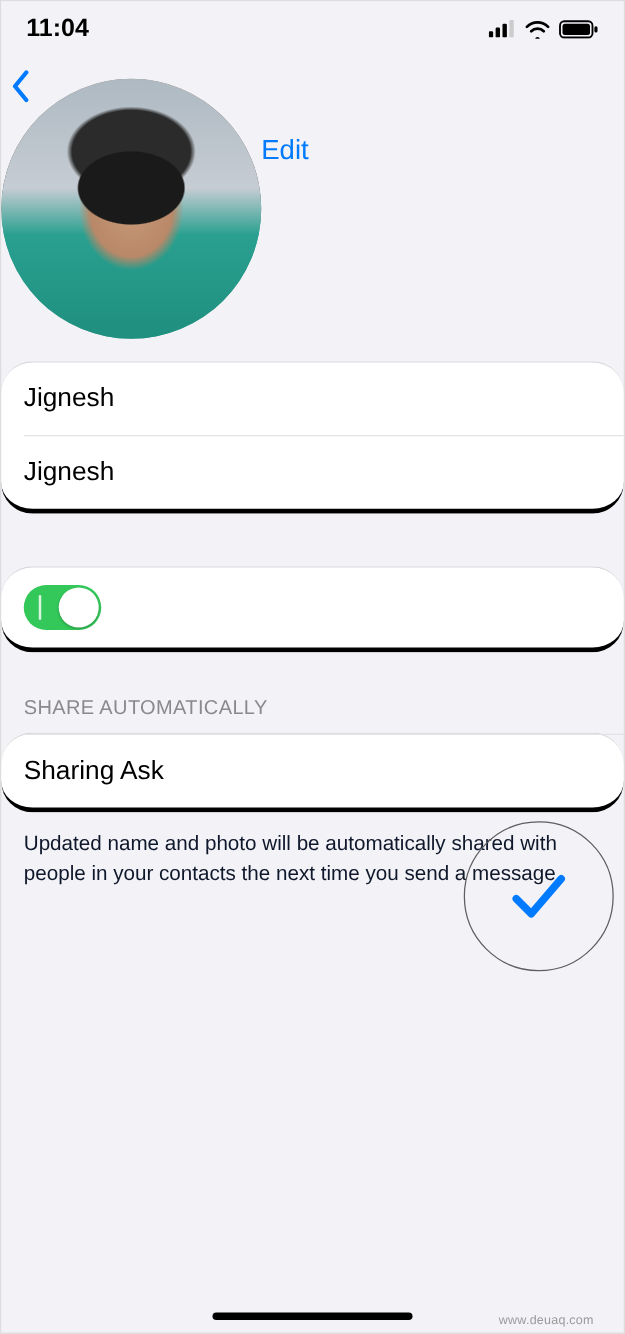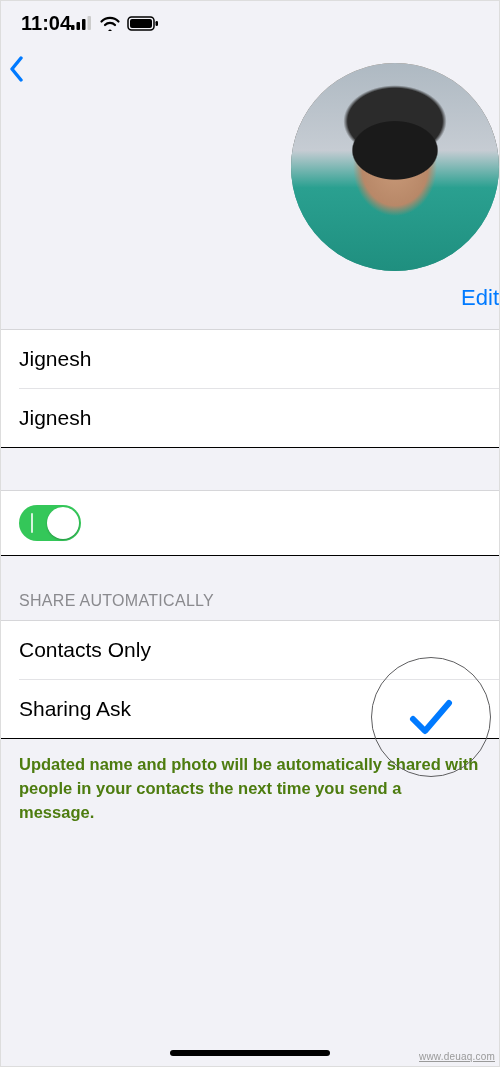--- a/index.html
+++ b/index.html
@@ -8,61 +8,62 @@
       height: 1067px;
       background: #f2f2f7;
       font-family: -apple-system, 'Helvetica Neue', Helvetica, Arial, sans-serif;
       position: relative;
       overflow: hidden;
       border: 1px solid #ddd;
     }
     .status-bar {
       height: 44px;
       display: flex;
+      justify-content: space-between;
       align-items: center;
       padding: 0 20px;
       background: #f2f2f7;
     }
     .status-time { font-size: 20px; font-weight: 600; }
     .status-icons { display: flex; align-items: center; gap: 6px; }
     .nav-bar {
       height: 48px;
       display: flex;
       align-items: center;
       padding: 0 8px;
       background: #f2f2f7;
     }
     .back-button { display: flex; align-items: center; color: #007aff; font-size: 22px; }
     .back-chevron { width: 16px; height: 26px; }
     .profile-section {
       background: #f2f2f7;
       display: flex;
-      flex-direction: column;
-      align-items: flex-end;
+      flex-direction: row;
+      align-items: flex-start;
       padding-bottom: 18px;
     }
     .avatar {
       width: 208px;
       height: 208px;
       border-radius: 50%;
       background: radial-gradient(circle at 50% 20%, #c9a886 0%, #7a6a5b 38%, #4a4842 55%, #38a090 70%, #2a8a7a 100%);
       margin-top: -30px;
       position: relative;
       overflow: hidden;
     }
     .avatar-inner {
       position: absolute; inset: 0;
       background:
         radial-gradient(ellipse 70px 48px at 50% 42%, #1a1a1a 0%, #1a1a1a 60%, transparent 62%),
         radial-gradient(ellipse 86px 60px at 50% 28%, #2b2b2b 0%, #2b2b2b 55%, transparent 60%),
         radial-gradient(ellipse 60px 70px at 50% 50%, #c89978 0%, #b88868 55%, transparent 70%),
         linear-gradient(180deg, #aeb9c2 0%, #c6ccd3 42%, #2aa090 60%, #1f8f7f 100%);
     }
     .edit-link { color: #007aff; font-size: 22px; margin-top: 14px; }
-    .cell-group { background: #fff; border-top: 1px solid #d6d6d9; border-bottom: 1px solid #000000; }
+    .cell-group { background: #fff; border-top: 1px solid #d6d6d9; border-bottom: 4px solid #000000; border-radius: 25px; }
     .cell {
       min-height: 58px;
       display: flex;
       align-items: center;
       justify-content: space-between;
       padding: 0 18px;
       font-size: 21px;
       color: #000;
     }
     .cell-sep { height: 1px; background: #e3e3e6; margin-left: 18px; }
@@ -81,46 +82,45 @@
       position: absolute; right: 2px; top: 2px;
       width: 32px; height: 32px; border-radius: 50%;
       background: #fff; box-shadow: 0 1px 2px rgba(0,0,0,0.25);
     }
     .toggle-tick {
       position: absolute; left: 12px; top: 8px;
       width: 2px; height: 20px; background: rgba(255,255,255,0.8); border-radius: 1px;
     }
     .footer-text {
       font-size: 16.5px;
-      color: #4d7c0f;
+      color: #0f172a;
       padding: 14px 18px;
       line-height: 1.45;
-      font-weight: bold;
     }
     .checkmark-highlight {
       position: absolute;
       width: 120px; height: 120px;
       border: 1.5px solid #5e5e60;
       border-radius: 50%;
       right: 8px;
       top: 656px;
       display: flex; align-items: center; justify-content: center;
       background: rgba(255,255,255,0.0);
       pointer-events: none;
     }
     .checkmark-svg { width: 56px; height: 56px; }
     .home-indicator {
       position: absolute; bottom: 10px; left: 50%;
       transform: translateX(-50%);
       width: 160px; height: 6px;
       background: #000; border-radius: 3px;
     }
     .watermark {
-      position: absolute; bottom: 4px; right: 4px;
-      font-size: 10px; color: #9a9a9a; letter-spacing: 0.2px; text-decoration: underline;
+      position: absolute; bottom: 4px; right: 24px;
+      font-size: 10px; color: #9a9a9a; letter-spacing: 0.2px;
     }
   </style>
 </head>
 <body>
 
 <div class="status-bar">
   <div class="status-time">11:04</div>
   <div class="status-icons">
     <svg width="22" height="14" viewBox="0 0 22 14">
       <rect x="0" y="9" width="3.5" height="5" rx="1" fill="#000"></rect>
@@ -172,23 +172,20 @@
   <div class="cell" style="min-height:64px;">
     <div class="toggle">
       <div class="toggle-tick"></div>
       <div class="toggle-knob"></div>
     </div>
   </div>
 </div>
 
 <div class="section-header">SHARE AUTOMATICALLY</div>
 <div class="cell-group">
-  <div class="cell">
-    <span>Contacts Only</span>
-  </div>
   <div class="cell-sep"></div>
   <div class="cell">
     <span>Sharing Ask</span>
   </div>
 </div>
 
 <div class="footer-text">Updated name and photo will be automatically shared with people in your contacts the next time you send a message.</div>
 
 <div class="checkmark-highlight">
   <svg class="checkmark-svg" viewBox="0 0 56 56">

